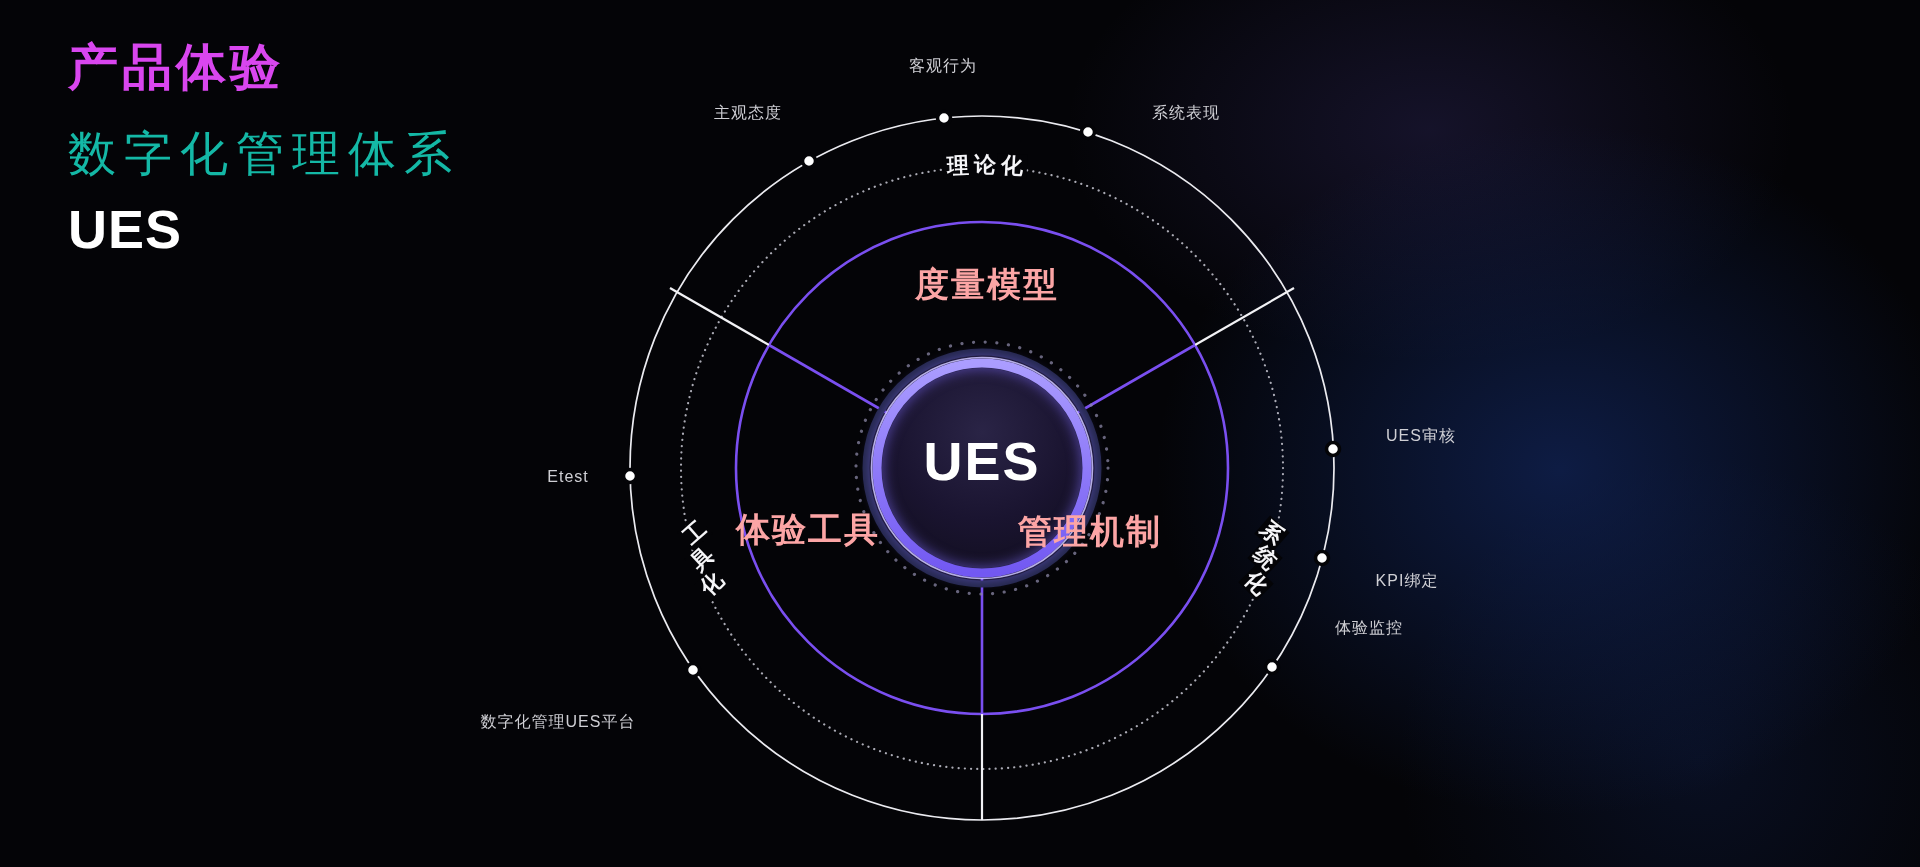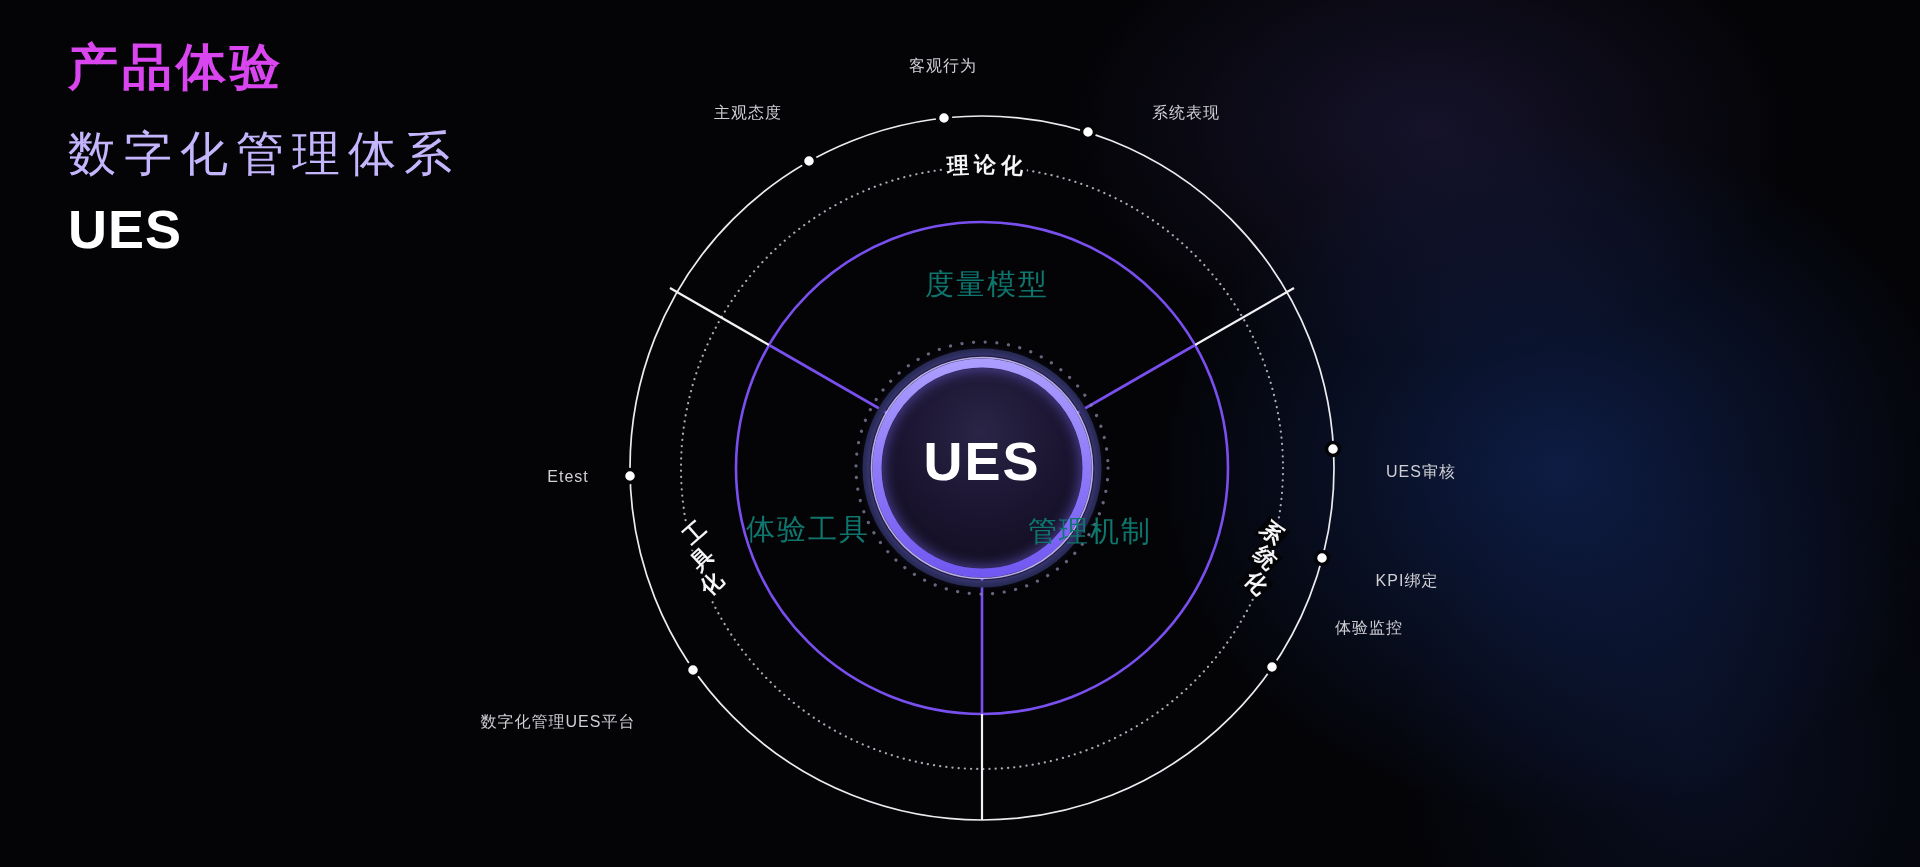--- a/index.html
+++ b/index.html
@@ -11,28 +11,28 @@
       radial-gradient(520px 330px at 1430px 130px, rgba(82,70,165,.22), rgba(82,70,165,0) 70%),
       radial-gradient(430px 430px at 1700px 760px, rgba(20,40,95,.30), rgba(20,40,95,0) 70%),
       #040407;
   }
   .stage{position:absolute;inset:0;}
   .diagram-svg{position:absolute;left:0;top:0;}
 
   
   .title-line{position:absolute;left:68px;white-space:nowrap;}
   .t1{top:34px;font-size:50px;font-weight:800;color:#d946ef;letter-spacing:4px;}
-  .t2{top:122px;font-size:48px;font-weight:400;color:#c4b5fd;letter-spacing:8px;}
+  .t2{top:122px;font-size:48px;font-weight:400;color:#14b8a6;letter-spacing:8px;}
   .t3{top:198px;font-size:54px;font-weight:800;color:#ffffff;letter-spacing:1px;}
 
   
   .lbl{position:absolute;transform:translate(-50%,-50%);white-space:nowrap;
        font-size:16px;color:#cfcfd4;letter-spacing:1px;}
   .sector{position:absolute;transform:translate(-50%,-50%);white-space:nowrap;
-          font-size:29px;font-weight:400;color:#0f766e;letter-spacing:2px;}
+          font-size:34px;font-weight:700;color:#fca5a5;letter-spacing:2px;}
   .center-label{position:absolute;left:982px;top:461px;transform:translate(-50%,-50%);
           font-size:54px;font-weight:800;color:#ffffff;letter-spacing:2px;}
 
   
   .ring-text{position:absolute;left:0;top:0;}
   .ring-ch{position:absolute;font-size:22px;font-weight:700;color:#f5f5f8;
            background:#040407;padding:1px 2px;line-height:1;}
 </style>
 </head>
 <body>
@@ -106,18 +106,18 @@
   <div class="ring-text">
       <span class="ring-ch" style="left: 1271.85px; top: 532.789px; transform: translate(-50%, -50%) rotate(41.04deg);">系</span>
       <span class="ring-ch" style="left: 1264.94px; top: 558.298px; transform: translate(-50%, -50%) rotate(43.08deg);">统</span>
       <span class="ring-ch" style="left: 1255.79px; top: 583.092px; transform: translate(-50%, -50%) rotate(45.12deg);">化</span>
     </div>
 
   <div class="lbl" style="left:943px;top:66px;">客观行为</div>
   <div class="lbl" style="left:748px;top:113px;">主观态度</div>
   <div class="lbl" style="left:1186px;top:113px;">系统表现</div>
   <div class="lbl" style="left:568px;top:477px;">Etest</div>
-  <div class="lbl" style="left:1421px;top:472px;">UES审核</div>
+  <div class="lbl" style="left:1421px;top:436px;">UES审核</div>
   <div class="lbl" style="left:1407px;top:581px;">KPI绑定</div>
   <div class="lbl" style="left:558px;top:722px;">数字化管理UES平台</div>
   <div class="lbl" style="left:1369px;top:628px;">体验监控</div>
 
 </div>
 
 </body></html>

